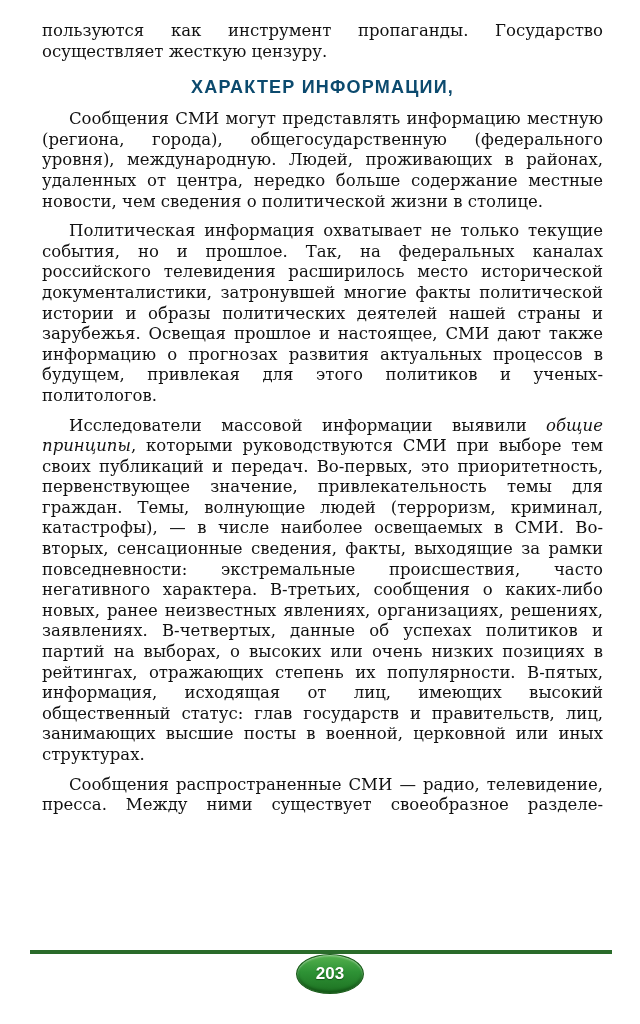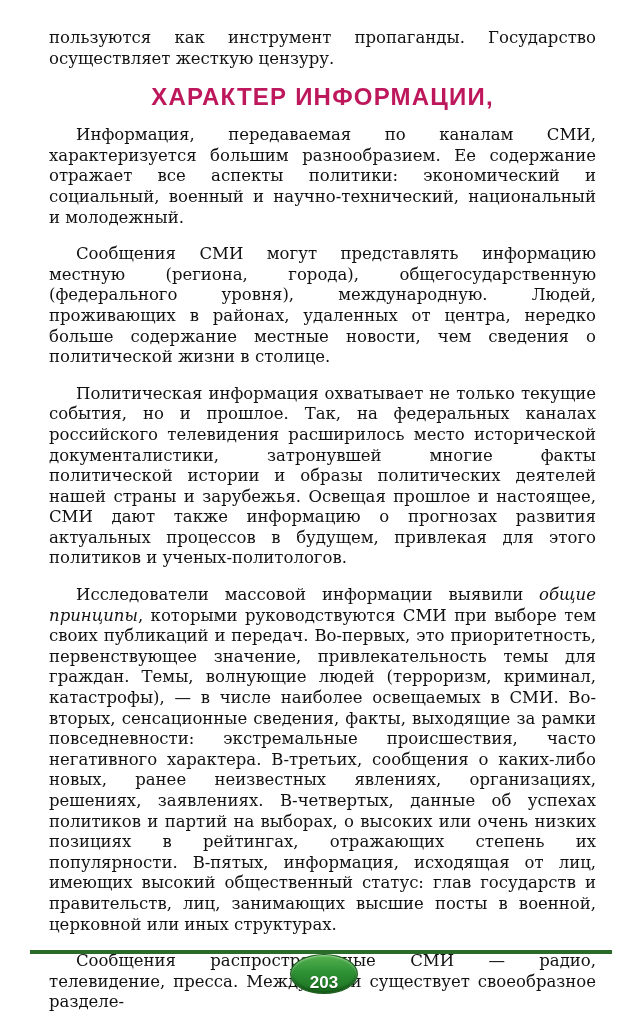--- a/index.html
+++ b/index.html
@@ -19,59 +19,59 @@
   .content {
     position: absolute;
     left: 33px;
     right: 28px;
     top: 12px;
   }
   .body-text {
     font-size: 16.5px;
     line-height: 20.6px;
     text-align: justify;
-    margin: 16px;
+    margin: 9px;
   }
   .indent {
     text-indent: 27px;
   }
   .continues {
     text-align-last: justify;
   }
   .section-heading {
     text-align: center;
     font-family: "Liberation Sans", sans-serif;
     font-weight: 700;
-    font-size: 24px;
+    font-size: 18px;
     line-height: 24px;
     letter-spacing: 1.2px;
-    color: #be185d;
+    color: #0c4a6e;
     margin: 13px 0 10px 0;
   }
   .italic { font-style: italic; }
   .footer-rule {
     position: absolute;
     left: 30px;
     width: 582px;
     top: 950px;
     height: 4px;
     background: #2a6b2a;
   }
   .page-badge {
     position: absolute;
-    left: 290px;
+    left: 296px;
     top: 954px;
     width: 66px;
     height: 38px;
     border-radius: 50%;
     background: linear-gradient(180deg, #55b24e 0%, #2e9235 45%, #1d7122 100%);
     box-shadow: inset 0 1px 2px rgba(255,255,255,0.5), inset 0 -2px 3px rgba(0,40,0,0.45);
     border: 1px solid #1a5c1a;
     display: flex;
-    align-items: flex-end;
+    align-items: center;
     justify-content: center;
   }
   .page-badge span {
     font-family: "Liberation Sans", sans-serif;
     font-weight: 700;
     font-size: 17px;
     color: #ffffff;
     text-shadow: 0 1px 1px rgba(0,50,0,0.6);
   }
 </style>
@@ -81,21 +81,20 @@
 <div class="page">
   <div class="content">
 
     <p class="body-text">пользуются как инструмент пропаганды. Государство осуществляет жесткую цензуру.</p>
 
 
     <div class="section-heading">
       <div>ХАРАКТЕР ИНФОРМАЦИИ,</div>
     </div>
 
-    <p class="body-text indent">Информация, передаваемая по каналам СМИ, характеризуется большим разнообразием. Ее содержание отражает все аспекты политики: экономический и социальный, военный и научно-технический, национальный и молодежный.</p>
 
     <p class="body-text indent">Сообщения СМИ могут представлять информацию местную (региона, города), общегосударственную (федерального уровня), международную. Людей, проживающих в районах, удаленных от центра, нередко больше содержание местные новости, чем сведения о политической жизни в столице.</p>
 
     <p class="body-text indent">Политическая информация охватывает не только текущие события, но и прошлое. Так, на федеральных каналах российского телевидения расширилось место исторической документалистики, затронувшей многие факты политической истории и образы политических деятелей нашей страны и зарубежья. Освещая прошлое и настоящее, СМИ дают также информацию о прогнозах развития актуальных процессов в будущем, привлекая для этого политиков и ученых-политологов.</p>
 
     <p class="body-text indent"><span>Исследователи массовой информации выявили </span><span class="italic">общие принципы</span><span>, которыми руководствуются СМИ при выборе тем своих публикаций и передач. Во-первых, это приоритетность, первенствующее значение, привлекательность темы для граждан. Темы, волнующие людей (терроризм, криминал, катастрофы), — в числе наиболее освещаемых в СМИ. Во-вторых, сенсационные сведения, факты, выходящие за рамки повседневности: экстремальные происшествия, часто негативного характера. В-третьих, сообщения о каких-либо новых, ранее неизвестных явлениях, организациях, решениях, заявлениях. В-четвертых, данные об успехах политиков и партий на выборах, о высоких или очень низких позициях в рейтингах, отражающих степень их популярности. В-пятых, информация, исходящая от лиц, имеющих высокий общественный статус: глав государств и правительств, лиц, занимающих высшие посты в военной, церковной или иных структурах.</span></p>
 
     <p class="body-text indent continues">Сообщения распространенные СМИ — радио, телевидение, пресса. Между ними существует своеобразное разделе-</p>
 
   </div>

